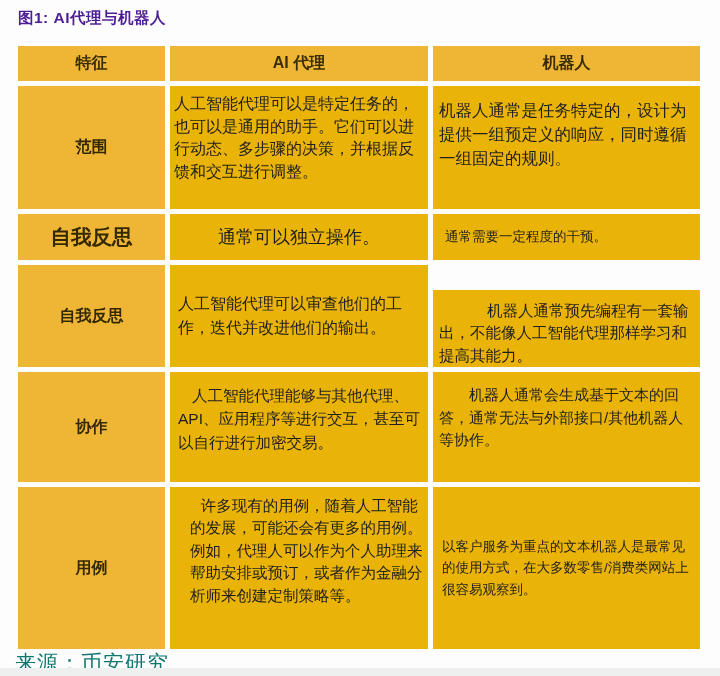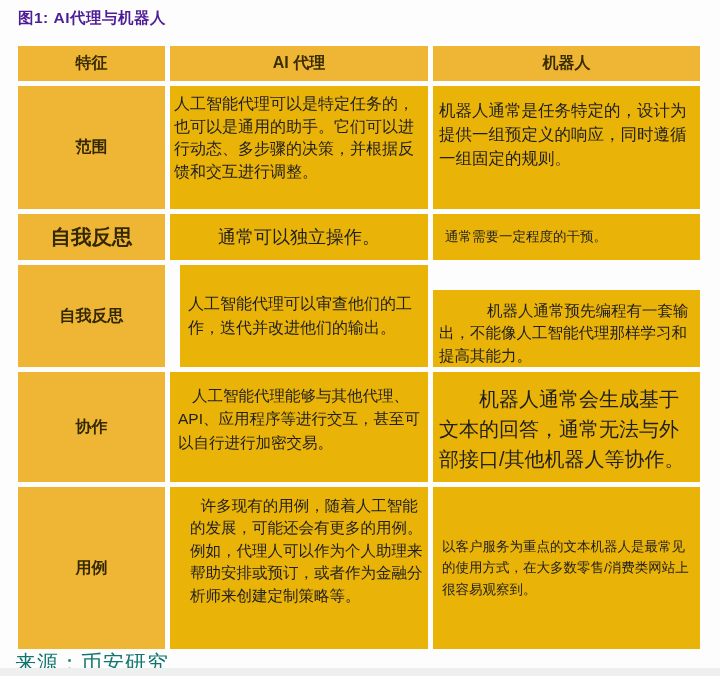--- a/index.html
+++ b/index.html
@@ -56,24 +56,24 @@
     color: #1F1F1F;
     font-weight: 500;
     box-sizing: border-box;
     text-align: left;
   }
   
   .r1a { padding: 7px 4px 0 4px;  font-size: 16px;   line-height: 1.42; }
   .r1b { padding: 13px 8px 0 6px; font-size: 16.5px; line-height: 1.45; }
   .r2a { display: flex; align-items: center; justify-content: center; font-size: 18px; }
   .r2b { display: flex; align-items: center; font-size: 13.5px; padding: 0 8px 0 12px; }
-  .r3a { display: flex; align-items: center; font-size: 16px; padding: 0 4px 0 8px; line-height: 1.5; margin-left: 10px; }
+  .r3a { display: flex; align-items: center; font-size: 16px; padding: 0 4px 0 8px; line-height: 1.5; }
   .r3b { padding: 10px 6px 0 6px; text-indent: 3.1em; font-size: 15.5px; line-height: 1.45; margin-top: 25px; }
   .r4a { padding: 12px 4px 0 8px; text-indent: 0.9em; font-size: 15.5px; line-height: 1.5; }
-  .r4b { padding: 12px 6px 0 6px; text-indent: 2em;   font-size: 20px;   line-height: 1.5; }
+  .r4b { padding: 12px 6px 0 6px; text-indent: 2em;   font-size: 15px;   line-height: 1.5; }
   .r5a { padding: 8px 2px 0 20px;  text-indent: 0.7em; font-size: 15.5px; line-height: 1.45; }
   .r5b { display: flex; align-items: center; font-size: 13.5px; padding: 0 10px 0 9px; line-height: 1.6; }
   .source-note {
     position: absolute;
     left: 15px;
     top: 649px;
     font-size: 21px;
     color: #0f766e;
     letter-spacing: 1px;
     text-align: right;

